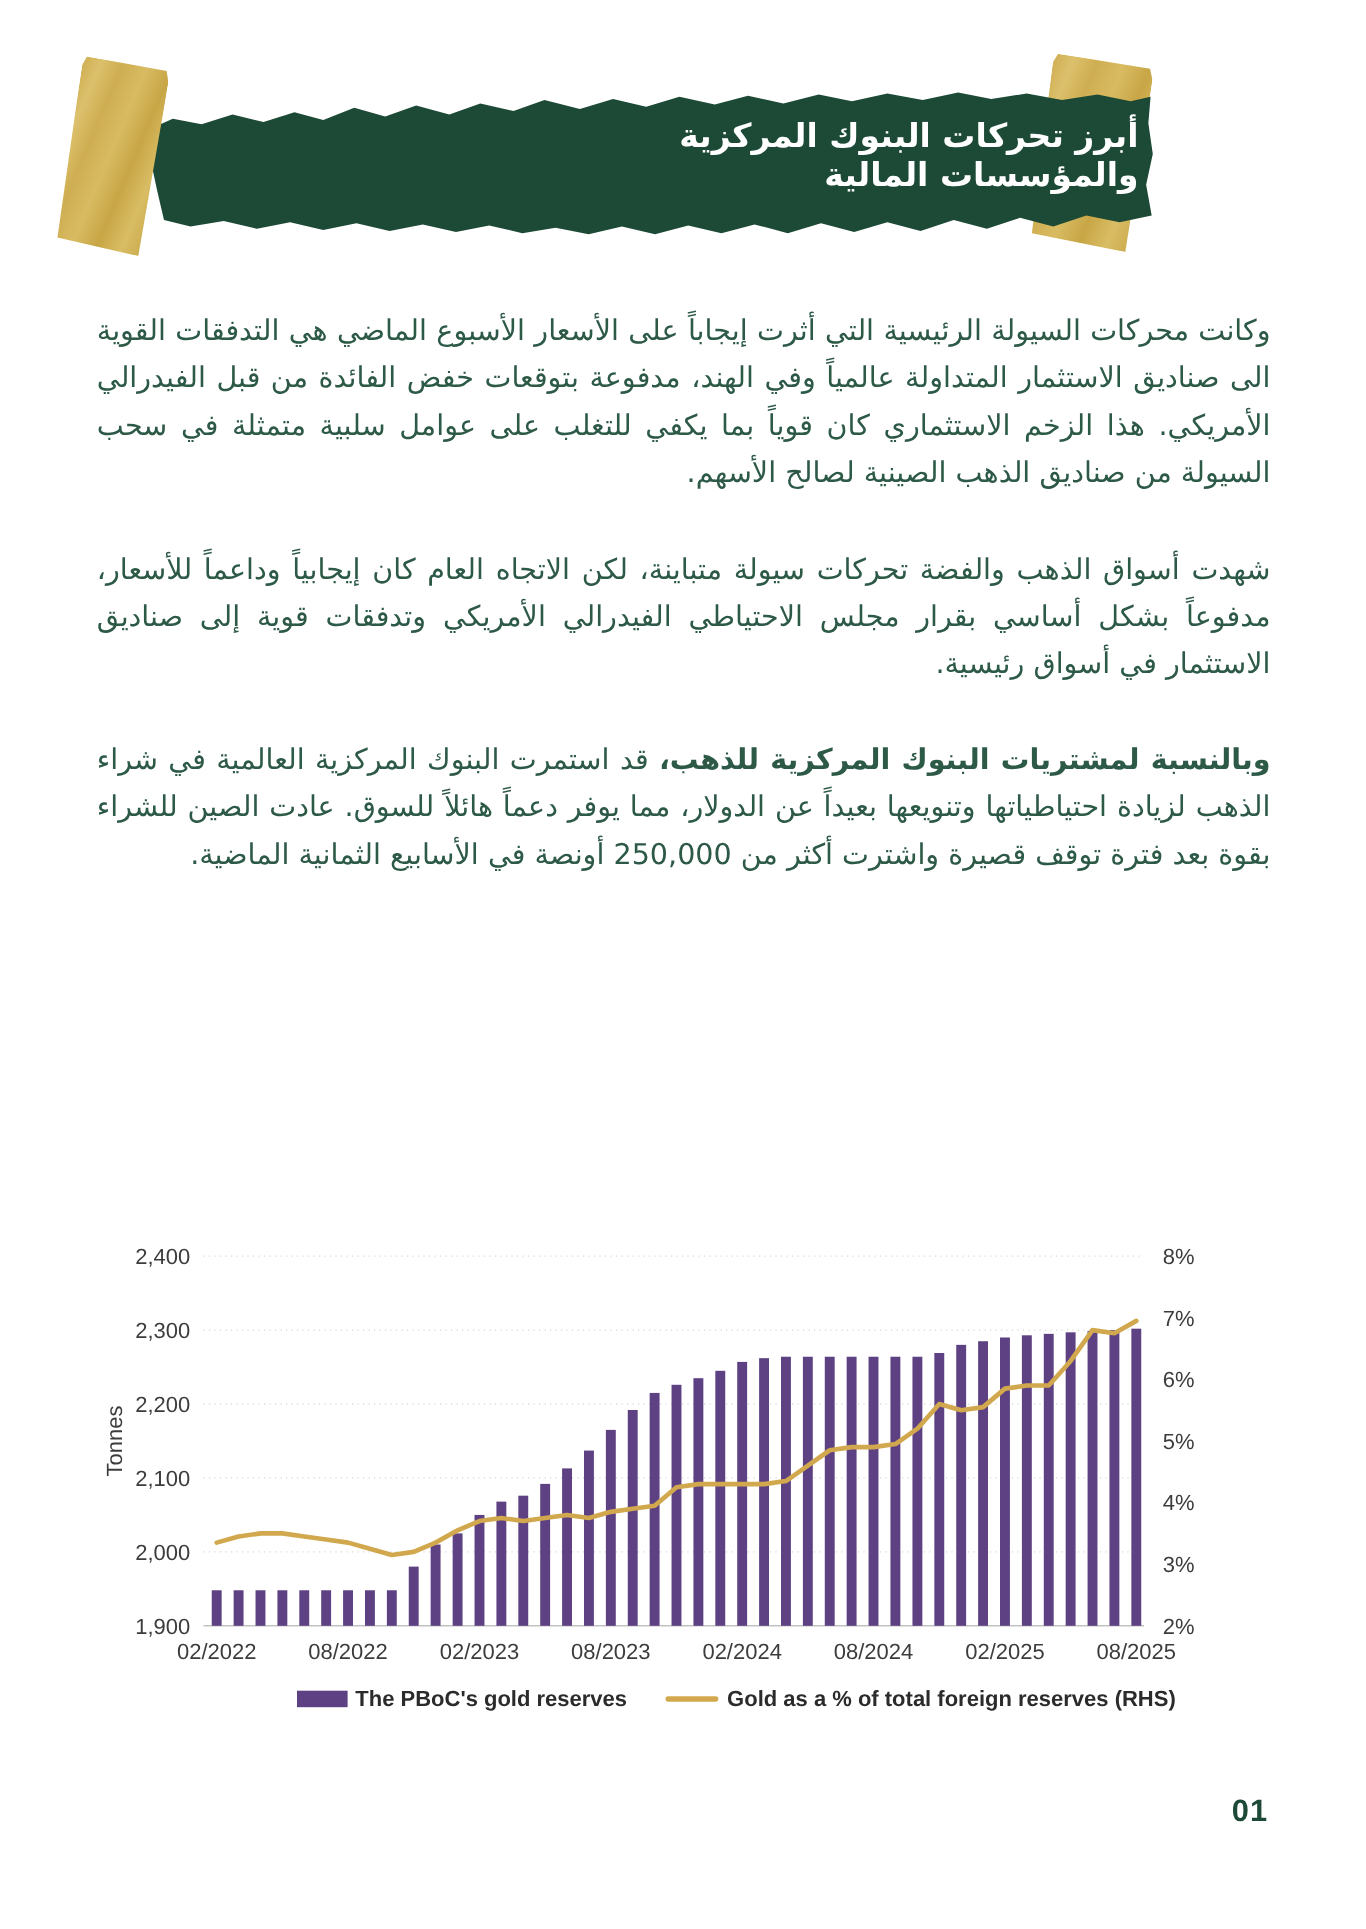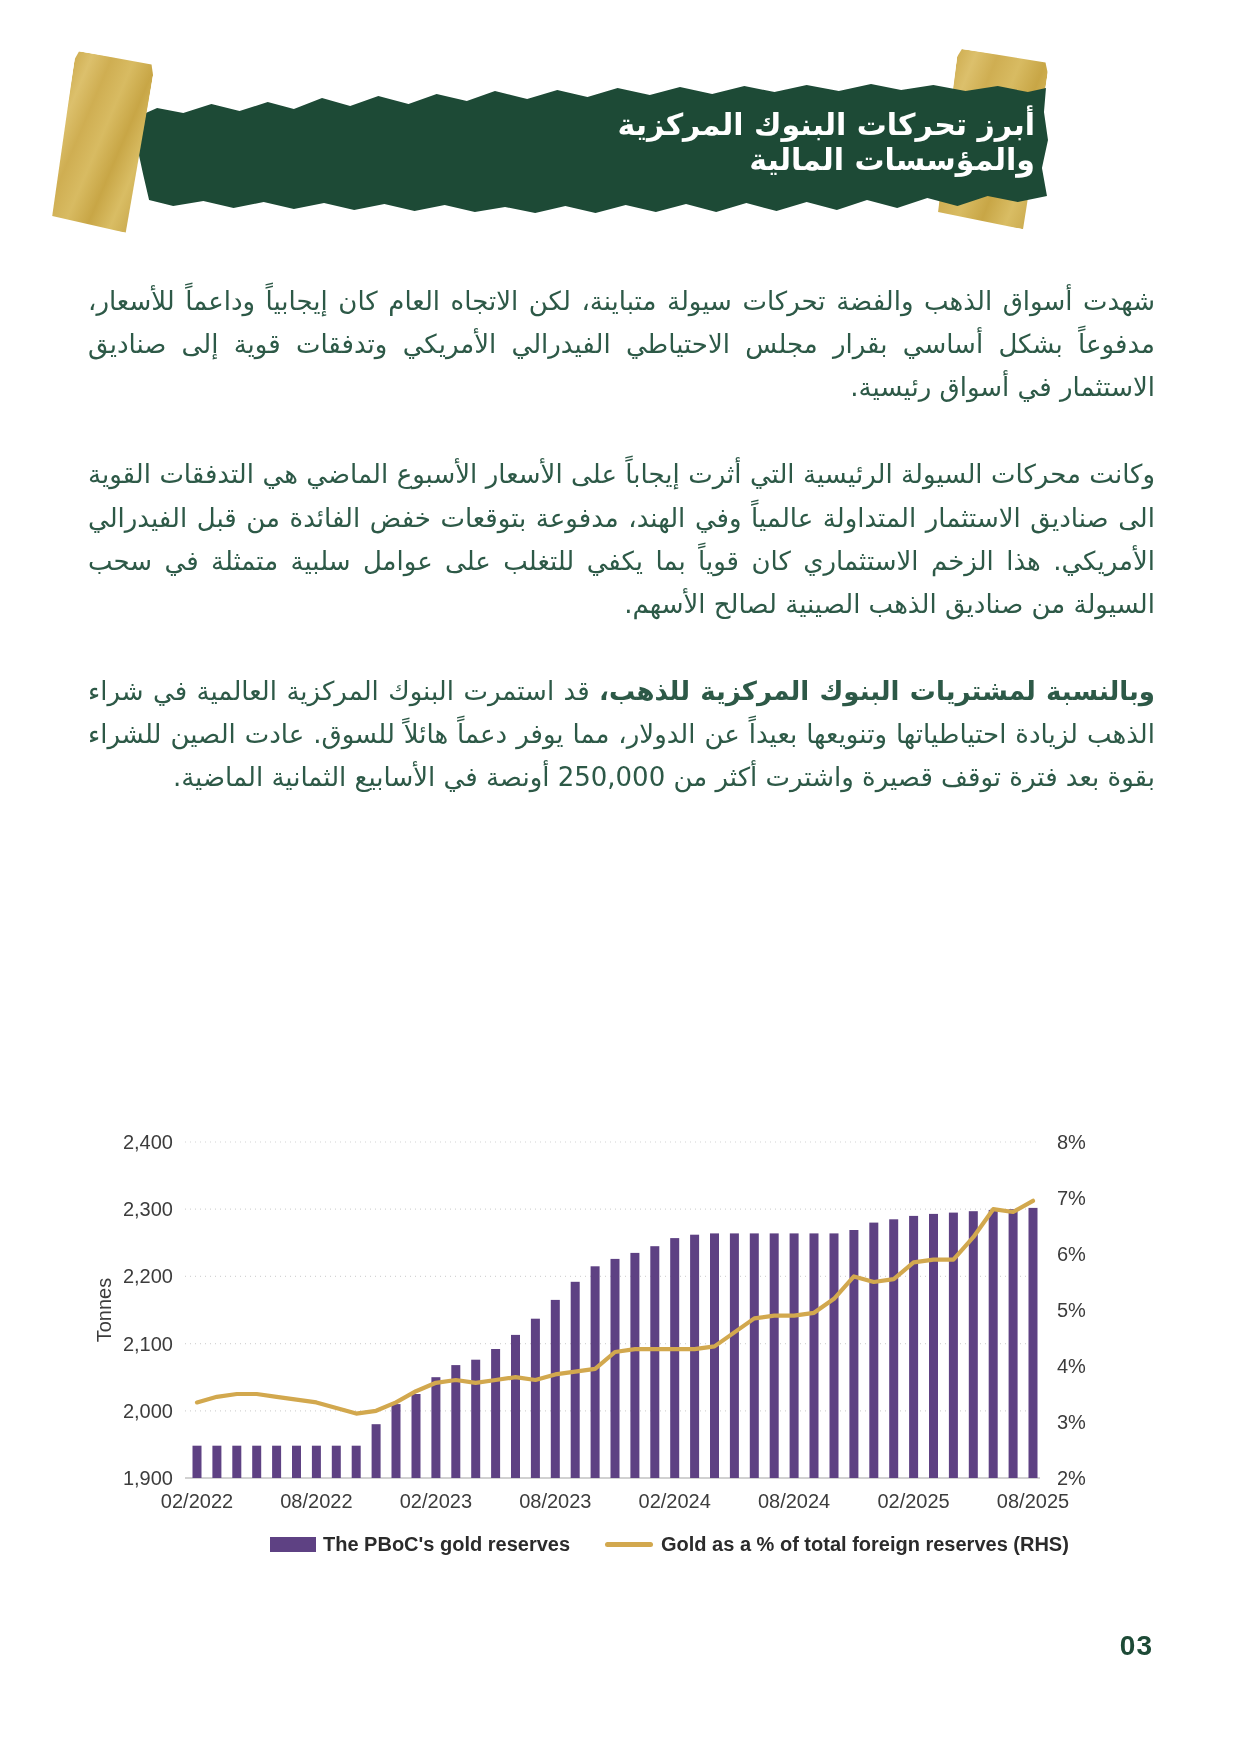--- a/index.html
+++ b/index.html
@@ -41,22 +41,22 @@
   <div class="banner">
     <div class="tape tape-right"></div>
     <svg class="banner-shape" viewBox="0 0 910 132" preserveAspectRatio="none">
       <path fill="#1d4a36" d="M4,34 L22,26 48,31 76,22 104,29 132,20 158,27 186,16 214,24 242,14 272,22 300,12 330,19 358,9 390,17 420,8 450,15 480,6 512,13 542,5 574,12 606,4 636,10 668,3 700,9 732,2 762,8 794,3 826,9 858,4 888,10 906,6 904,30 908,58 902,86 907,114 878,120 848,114 818,124 788,116 758,126 728,118 698,128 668,120 638,129 608,121 578,130 548,122 518,130 488,123 458,131 428,124 398,131 368,125 338,130 308,123 278,129 248,122 218,128 188,121 158,127 128,120 98,126 68,119 38,124 14,118 8,92 2,64 6,46 Z"></path>
     </svg>
     <div class="tape tape-left"></div>
     <div class="banner-title">أبرز تحركات البنوك المركزية والمؤسسات المالية</div>
   </div>
 
   <div class="content">
+    <p class="para">وكانت محركات السيولة الرئيسية التي أثرت إيجاباً على الأسعار الأسبوع الماضي هي التدفقات القوية الى صناديق الاستثمار المتداولة عالمياً وفي الهند، مدفوعة بتوقعات خفض الفائدة من قبل الفيدرالي الأمريكي. هذا الزخم الاستثماري كان قوياً بما يكفي للتغلب على عوامل سلبية متمثلة في سحب السيولة من صناديق الذهب الصينية لصالح الأسهم.</p>
     <p class="para">شهدت أسواق الذهب والفضة تحركات سيولة متباينة، لكن الاتجاه العام كان إيجابياً وداعماً للأسعار، مدفوعاً بشكل أساسي بقرار مجلس الاحتياطي الفيدرالي الأمريكي وتدفقات قوية إلى صناديق الاستثمار في أسواق رئيسية.</p>
-    <p class="para">وكانت محركات السيولة الرئيسية التي أثرت إيجاباً على الأسعار الأسبوع الماضي هي التدفقات القوية الى صناديق الاستثمار المتداولة عالمياً وفي الهند، مدفوعة بتوقعات خفض الفائدة من قبل الفيدرالي الأمريكي. هذا الزخم الاستثماري كان قوياً بما يكفي للتغلب على عوامل سلبية متمثلة في سحب السيولة من صناديق الذهب الصينية لصالح الأسهم.</p>
     <p class="para"><b>وبالنسبة لمشتريات البنوك المركزية للذهب،</b><span> قد استمرت البنوك المركزية العالمية في شراء الذهب لزيادة احتياطياتها وتنويعها بعيداً عن الدولار، مما يوفر دعماً هائلاً للسوق. عادت الصين للشراء بقوة بعد فترة توقف قصيرة واشترت أكثر من 250,000 أونصة في الأسابيع الثمانية الماضية.</span></p>
   </div>
 
   <div class="chart-wrap">
     <svg id="gold-chart-svg" width="1075" height="485" viewBox="0 0 1075 485">
         <line x1="100" y1="388" x2="955" y2="388" stroke="#c2c2c2" stroke-width="1.4" stroke-dasharray=""></line>
         <text x="88" y="395" text-anchor="end" class="tick">1,900</text>
         <line x1="100" y1="320.8" x2="955" y2="320.8" stroke="#d4d4d4" stroke-width="1.2" stroke-dasharray="1 4"></line>
         <text x="88" y="327.8" text-anchor="end" class="tick">2,000</text>
         <line x1="100" y1="253.6" x2="955" y2="253.6" stroke="#d4d4d4" stroke-width="1.2" stroke-dasharray="1 4"></line>
@@ -127,15 +127,15 @@
         <text x="709.1" y="418" text-anchor="middle" class="tick">08/2024</text>
         <text x="828.6" y="418" text-anchor="middle" class="tick">02/2025</text>
         <text x="948.0" y="418" text-anchor="middle" class="tick">08/2025</text>
         <rect x="185" y="447" width="46" height="15" fill="#5e4183"></rect>
         <text x="238" y="461" class="legend">The PBoC's gold reserves</text>
         <rect x="520" y="452" width="48" height="5" rx="2.5" fill="#d2a84e"></rect>
         <text x="576" y="461" class="legend">Gold as a % of total foreign reserves (RHS)</text>
       </svg>
   </div>
 
-  <div class="page-number">03</div>
+  <div class="page-number">01</div>
 
 </div>
 
 </body></html>

